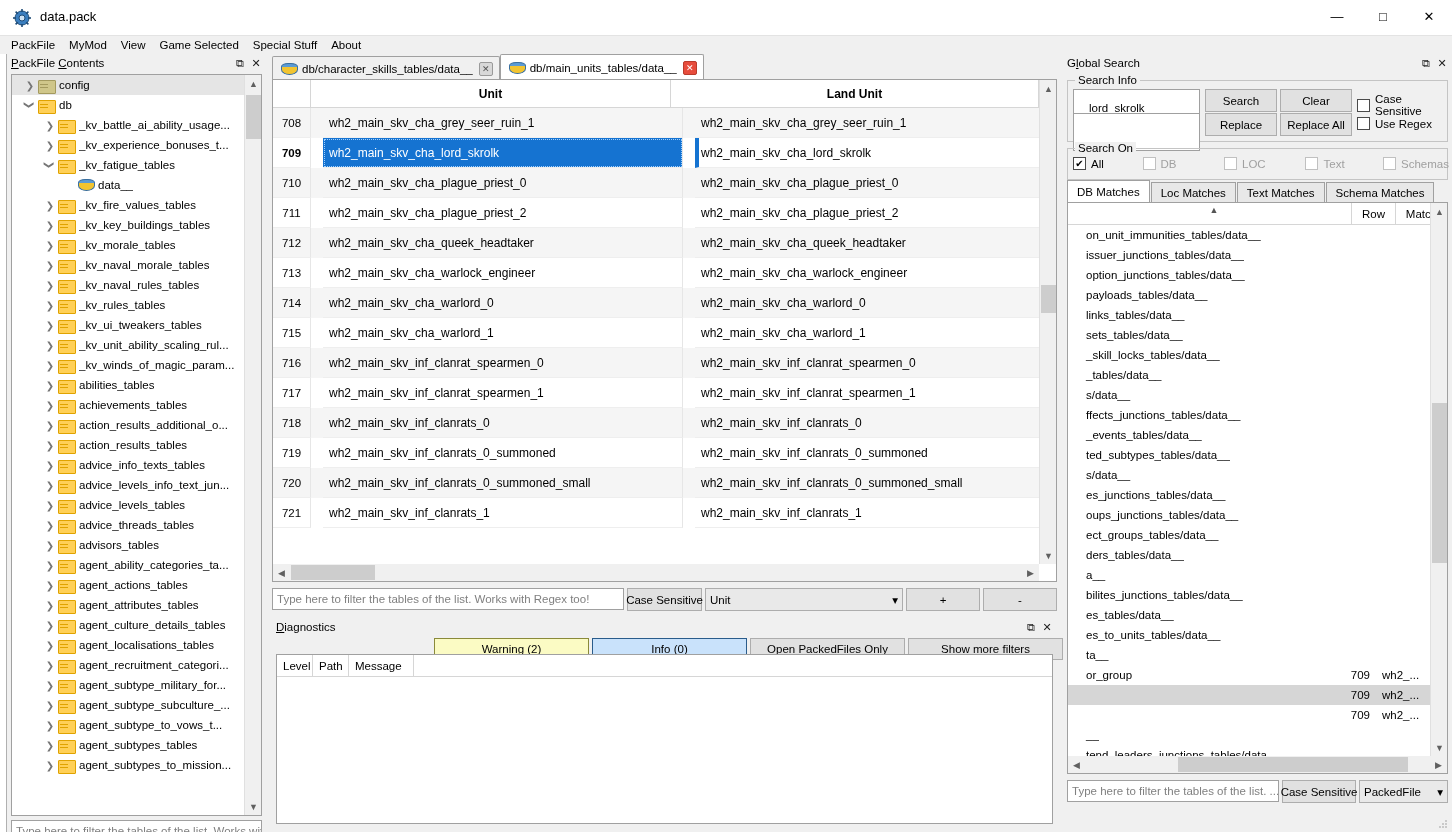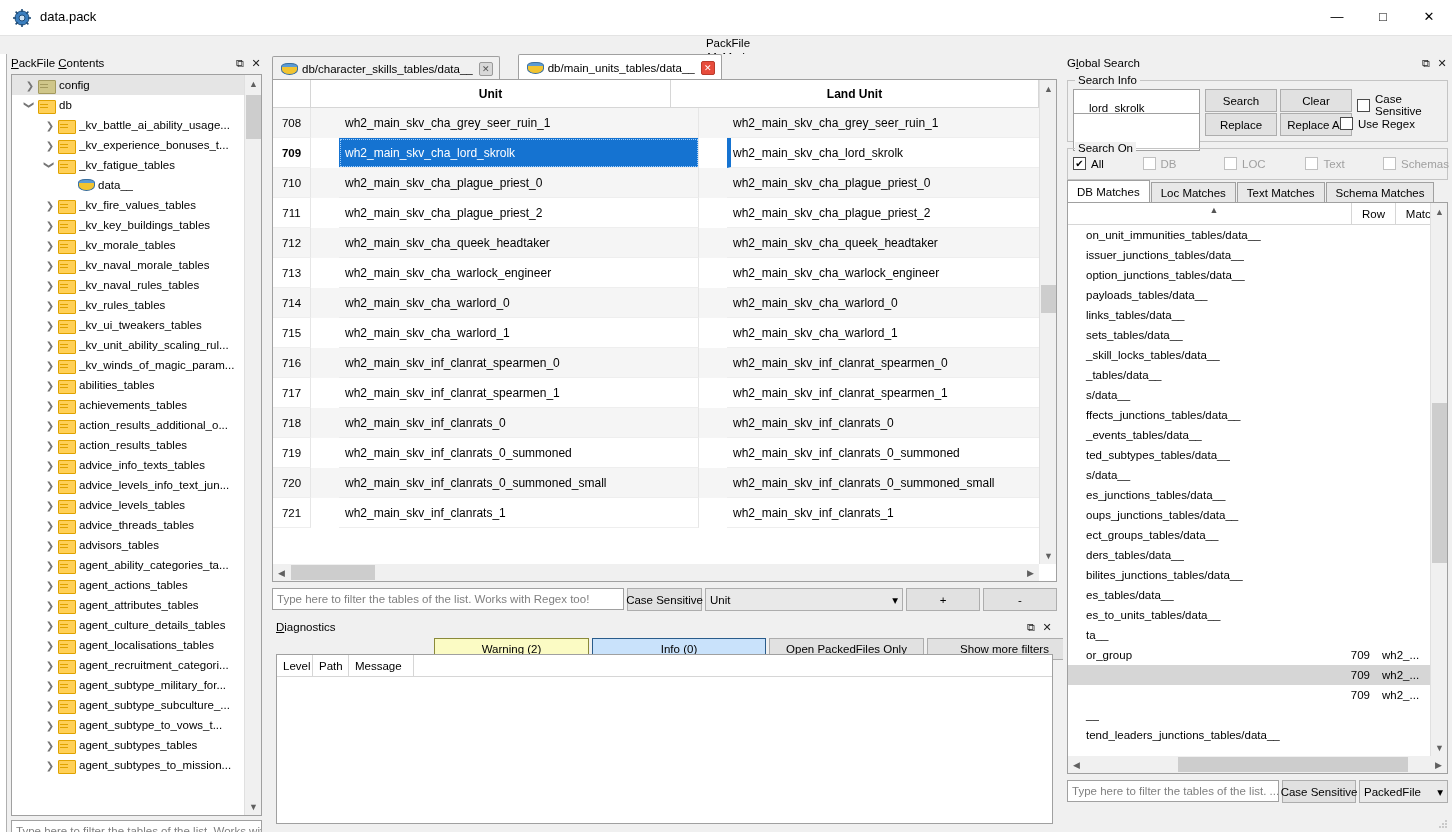--- a/index.html
+++ b/index.html
@@ -33,21 +33,21 @@
   }
   .winbtns { position: absolute; right: 0; top: 0; height: 32px; display: flex; }
   .winbtn {
     width: 46px; height: 32px; display: flex; align-items: center; justify-content: center;
     font-size: 13px; color: #000; background: transparent; cursor: default;
   }
 
   
   .menubar {
     position: absolute; left: 0; top: 36px; width: 1452px; height: 18px;
-    background: #f0f0f0; display: flex; align-items: center; flex-direction: column;
+    background: #f0f0f0; display: flex; align-items: center;
   }
   .menuitem {
     padding: 1px 7px; font-size: 11.5px; color: #000; height: 18px;
     display: flex; align-items: center; white-space: nowrap;
   }
   .menuitem:first-child { margin-left: 4px; }
 
   
   .panel-title {
     height: 18px; background: #f0f0f0; display: flex; align-items: center;
@@ -144,21 +144,21 @@
   }
 
   
   .center { position: absolute; left: 266px; top: 54px; width: 797px; height: 778px; background: #f0f0f0; }
 
   .tabstrip { position: absolute; left: 6px; top: 0; height: 26px; display: flex; align-items: flex-end; }
   .tab {
     height: 24px; display: flex; align-items: center; gap: 6px;
     padding: 0 6px 0 8px; font-size: 11.5px;
     border: 1px solid #a0a0a0; border-bottom: none; background: #f0f0f0;
-    margin-right: 18px; border-radius: 2px 2px 0 0;
+    margin-right: 0; border-radius: 2px 2px 0 0;
   }
   .tab.active { background: #ffffff; height: 26px; }
   .tabclose {
     width: 14px; height: 14px; border: 1px solid #9a9a9a; background: #d8d8d8;
     display: flex; align-items: center; justify-content: center;
     font-size: 9px; color: #555; border-radius: 2px; flex: none;
   }
   .tabclose.red { background: #e74c3c; border-color: #b93b2c; color: #fff; }
 
   .tableframe {
@@ -167,21 +167,21 @@
   }
   .thead { display: flex; height: 28px; background: #fff; border-bottom: 1px solid #d6d6d6; }
   .th-corner { width: 38px; border-right: 1px solid #d6d6d6; flex: none; }
   .th {
     display: flex; align-items: center; justify-content: center;
     font-size: 12px; font-weight: bold; border-right: 1px solid #d6d6d6;
     height: 28px;
   }
   .th.c1 { width: 360px; flex: none; }
   .th.c2 { width: 368px; flex: none; }
-  .trow-d { display: flex; height: 30px; align-items: stretch; gap: 16px; }
+  .trow-d { display: flex; height: 30px; align-items: stretch; }
   .trow-d.alt { background: #f5f5f5; }
   .td-num {
     width: 38px; flex: none; display: flex; align-items: center; justify-content: center;
     font-size: 11.5px; border-right: 1px solid #e6e6e6; border-bottom: 1px solid #eee;
   }
   .td-num.b { font-weight: bold; }
   .td {
     display: flex; align-items: center; padding-left: 6px; font-size: 12px;
     border-right: 1px solid #e6e6e6; border-bottom: 1px solid #eee;
     white-space: nowrap; overflow: hidden; margin-left: 12px;
@@ -632,21 +632,21 @@
 
     <div class="diag">
       <div class="panel-title">
         <span class="ttl"><span class="und">D</span><span id="diag-title-rest">iagnostics</span></span>
         <span class="pbtn">⧉</span>
         <span class="pbtn">✕</span>
       </div>
       <div class="diagbtns" style="position:absolute;left:0;top:20px;" id="diag-buttons">
           <div class="dbtn err" style="width: 155px; margin-top: 16px;">Error (0)</div>
           <div class="dbtn warn" style="width: 155px;">Warning (2)</div>
-          <div class="dbtn info" style="width: 174px;">Info (0)</div>
+          <div class="dbtn info" style="width: 155px;">Info (0)</div>
           <div class="dbtn plain" style="width: 155px;">Open PackedFiles Only</div>
           <div class="dbtn plain" style="width: 155px;">Show more filters</div>
         </div>
       <div class="diagtable">
         <div class="dth">
           <div style="width:36px;">Level</div>
           <div style="width:36px;">Path</div>
           <div style="width:65px;">Message</div>
           <div style="flex:1;border-right:none;"></div>
         </div>
@@ -670,21 +670,21 @@
       <div class="btn" style="position:absolute;left:212px;top:8px;width:72px;">Clear</div>
       <div class="chk" style="position:absolute;left:289px;top:12px;">
         <span class="chkbox"></span>
         <span>Case Sensitive</span>
       </div>
       <div class="inp" style="position:absolute;left:5px;top:32px;width:127px;">
         <span></span>
       </div>
       <div class="btn" style="position:absolute;left:137px;top:32px;width:72px;">Replace</div>
       <div class="btn" style="position:absolute;left:212px;top:32px;width:72px;">Replace All</div>
-      <div class="chk" style="position:absolute;left:272px;top:36px;">
+      <div class="chk" style="position:absolute;left:289px;top:36px;">
         <span class="chkbox"></span>
         <span>Use Regex</span>
       </div>
     </div>
 
     <div class="group" style="left:4px;top:94px;width:381px;height:32px;">
       <span class="glabel">Search On</span>
       <div id="search-on-row" style="position:absolute;left:5px;top:8px;right:4px;display:flex;">
           <div class="chk" style="width: 70px;">
             <span class="chkbox">✔</span>
@@ -800,20 +800,25 @@
             <div class="mrownum"></div>
             <div class="mmatch"></div>
           </div>
           <div class="mrow">
             <div class="mpath">ect_groups_tables/data__</div>
             <div class="mrownum"></div>
             <div class="mmatch"></div>
           </div>
           <div class="mrow">
             <div class="mpath">ders_tables/data__</div>
+            <div class="mrownum"></div>
+            <div class="mmatch"></div>
+          </div>
+          <div class="mrow">
+            <div class="mpath">a__</div>
             <div class="mrownum"></div>
             <div class="mmatch"></div>
           </div>
           <div class="mrow">
             <div class="mpath">bilites_junctions_tables/data__</div>
             <div class="mrownum"></div>
             <div class="mmatch"></div>
           </div>
           <div class="mrow">
             <div class="mpath">es_tables/data__</div>

